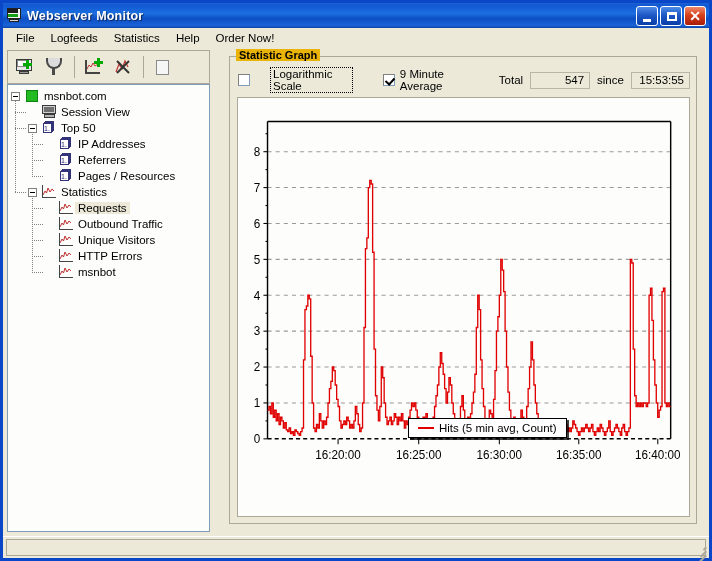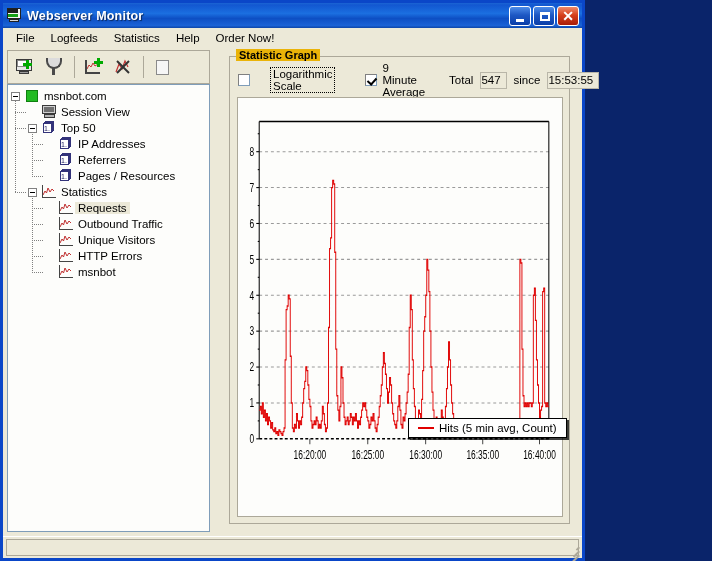--- a/index.html
+++ b/index.html
@@ -4,21 +4,21 @@
 <style>
   html,body{margin:0;padding:0;}
   body{
     width:712px;height:561px;overflow:hidden;
     font-family:"Liberation Sans", sans-serif;
     font-size:11px;
     background:#0a246a;
   }
   
   #window{
-    position:absolute;left:0;top:0;width:585px;height:561px;
+    position:absolute;left:0;top:0;width:712px;height:561px;
     box-sizing:border-box;
     border:3px solid #0a46c8;
     background:#ece9d8;
   }
   
   #titlebar{
     position:absolute;left:0;top:0;right:0;height:25px;
     background:linear-gradient(to bottom,#1b64d4 0%,#1257d1 8%,#1b6fe0 42%,#0d4fc4 62%,#1a62d6 90%,#0d45a8 100%);
     display:flex;align-items:center;
   }

